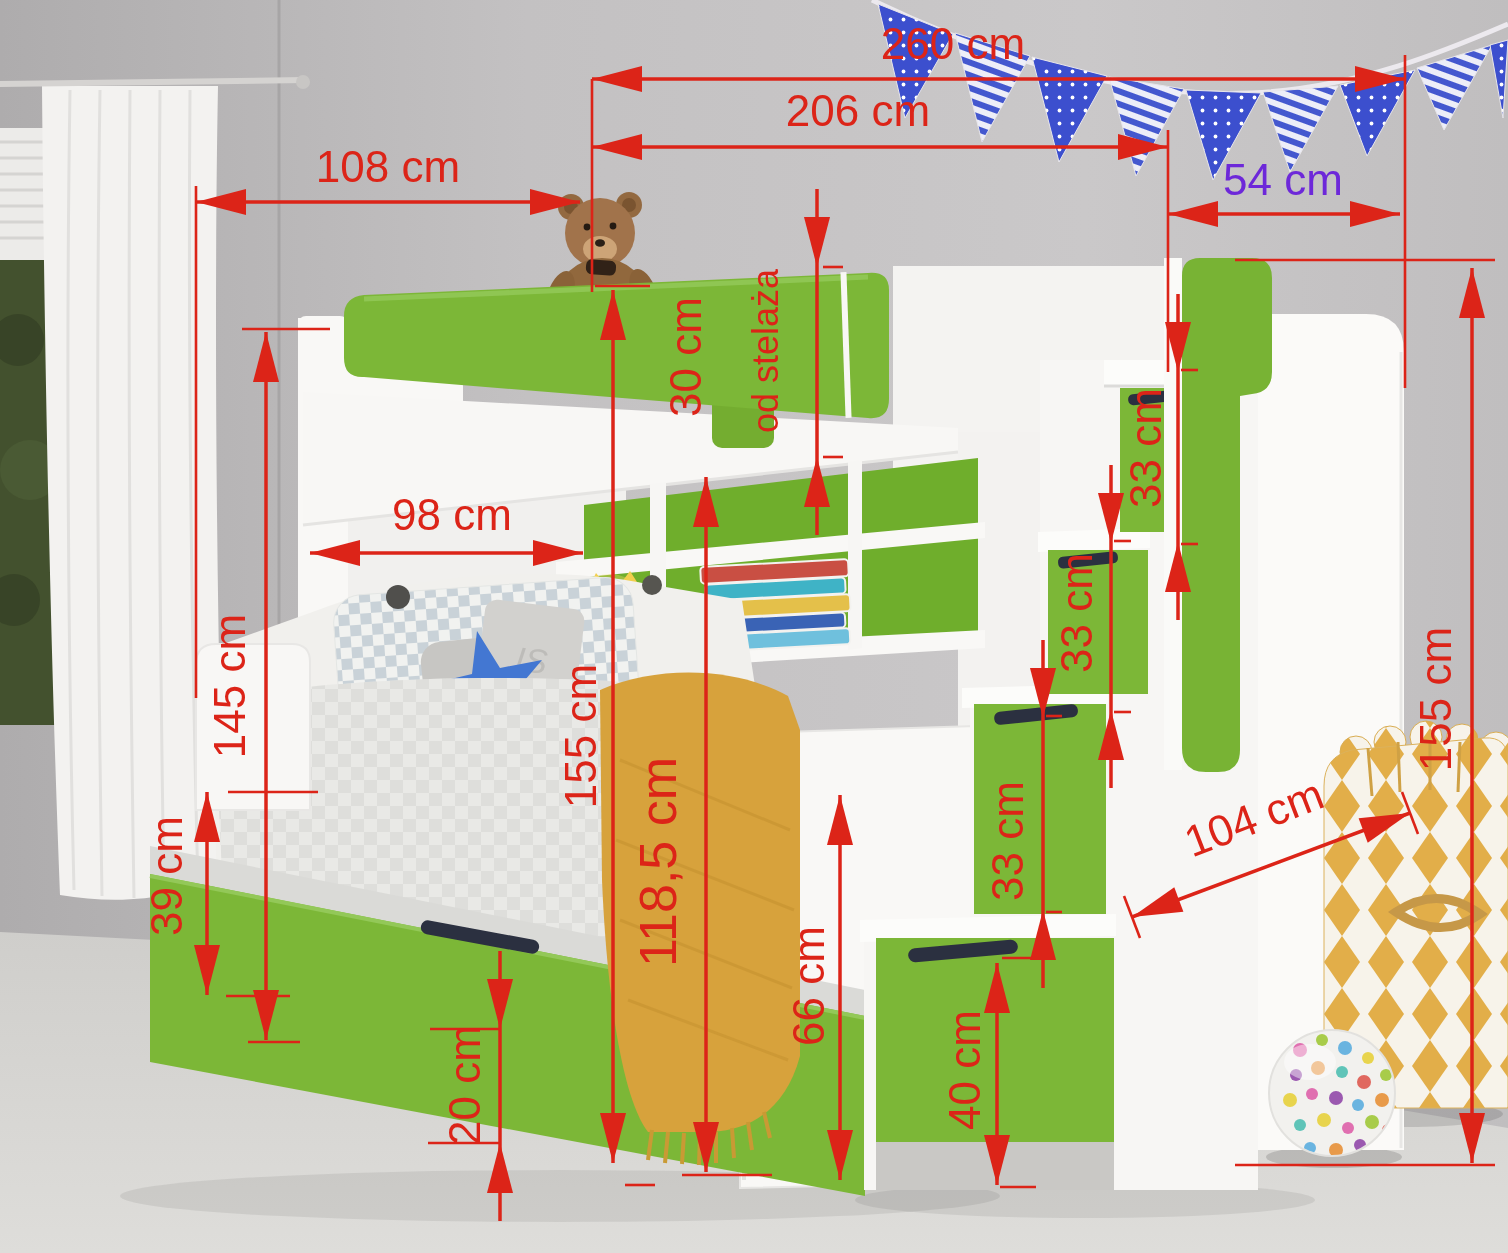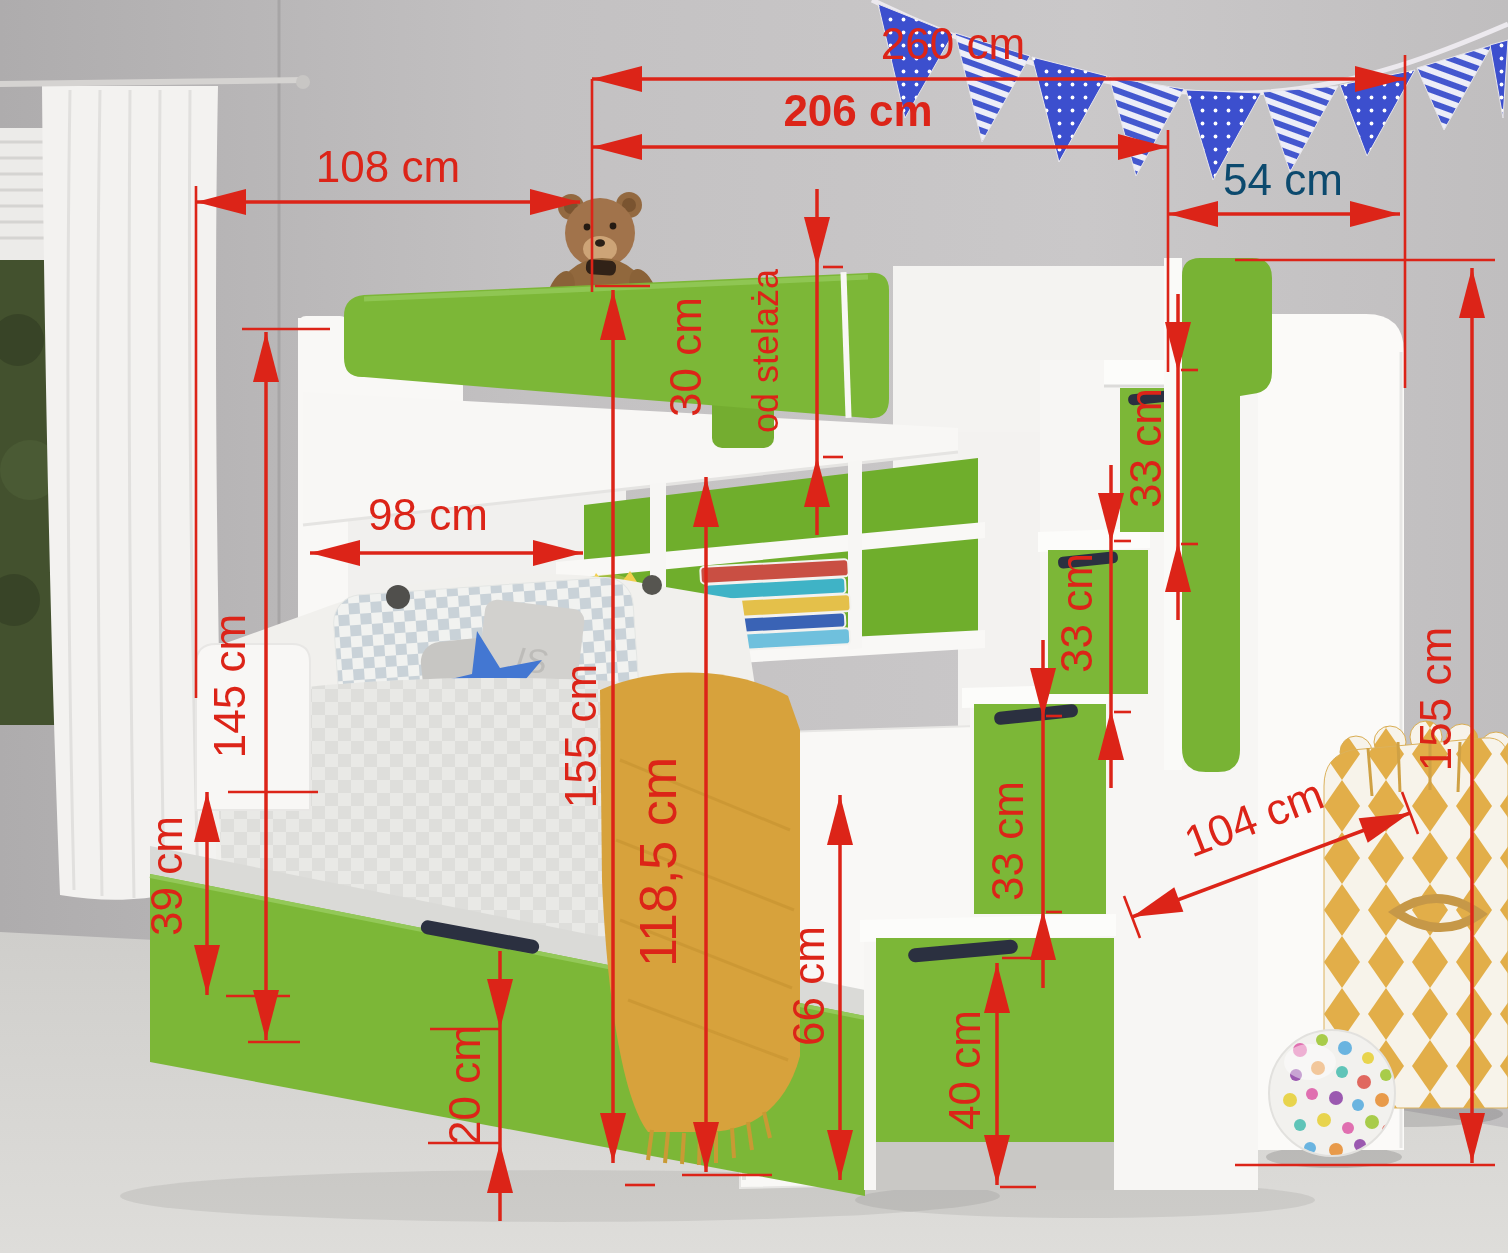--- a/index.html
+++ b/index.html
@@ -369,26 +369,26 @@
       <polygon points="500,1029 487,979 513,979" fill="#dc2418"></polygon>
       <polygon points="500,1143 513,1193 487,1193" fill="#dc2418"></polygon>
       <line x1="500" y1="951" x2="500" y2="1029" stroke="#dc2418" stroke-width="3.5"></line>
       <line x1="500" y1="1221" x2="500" y2="1143" stroke="#dc2418" stroke-width="3.5"></line>
       <line x1="997" y1="963" x2="997" y2="1185" stroke="#dc2418" stroke-width="3.5"></line>
       <polygon points="997,963 1010,1013 984,1013" fill="#dc2418"></polygon>
       <polygon points="997,1185 984,1135 1010,1135" fill="#dc2418"></polygon>
     </svg>
   <div id="dim-labels">
       <div class="dim-label" style="left: 953px; top: 44px; color: rgb(220, 36, 24); font-size: 44px; transform: translate(-50%, -50%) rotate(0deg);">260 cm</div>
-      <div class="dim-label" style="left: 858px; top: 111px; color: rgb(220, 36, 24); font-size: 44px; transform: translate(-50%, -50%) rotate(0deg); font-weight: bold;">206 cm</div>
+      <div class="dim-label" style="left: 858px; top: 111px; color: rgb(220, 36, 24); font-size: 44px; transform: translate(-50%, -50%) rotate(0deg);">206 cm</div>
       <div class="dim-label" style="left: 388px; top: 167px; color: rgb(220, 36, 24); font-size: 44px; transform: translate(-50%, -50%) rotate(0deg);">108 cm</div>
-      <div class="dim-label" style="left: 1283px; top: 180px; color: #0c4a6e; font-size: 44px; transform: translate(-50%, -50%) rotate(0deg);">54 cm</div>
+      <div class="dim-label" style="left: 1283px; top: 180px; color: #6d28d9; font-size: 44px; transform: translate(-50%, -50%) rotate(0deg);">54 cm</div>
       <div class="dim-label" style="left: 686px; top: 357px; color: rgb(220, 36, 24); font-size: 44px; transform: translate(-50%, -50%) rotate(-90deg);">30 cm</div>
       <div class="dim-label" style="left: 766px; top: 351px; color: rgb(220, 36, 24); font-size: 36px; transform: translate(-50%, -50%) rotate(-90deg);">od stelaża</div>
-      <div class="dim-label" style="left: 428px; top: 515px; color: rgb(220, 36, 24); font-size: 44px; transform: translate(-50%, -50%) rotate(0deg);">98 cm</div>
+      <div class="dim-label" style="left: 452px; top: 515px; color: rgb(220, 36, 24); font-size: 44px; transform: translate(-50%, -50%) rotate(0deg);">98 cm</div>
       <div class="dim-label" style="left: 1146px; top: 448px; color: rgb(220, 36, 24); font-size: 44px; transform: translate(-50%, -50%) rotate(-90deg);">33 cm</div>
       <div class="dim-label" style="left: 1077px; top: 613px; color: rgb(220, 36, 24); font-size: 44px; transform: translate(-50%, -50%) rotate(-90deg);">33 cm</div>
       <div class="dim-label" style="left: 1008px; top: 841px; color: rgb(220, 36, 24); font-size: 44px; transform: translate(-50%, -50%) rotate(-90deg);">33 cm</div>
       <div class="dim-label" style="left: 230px; top: 686px; color: rgb(220, 36, 24); font-size: 44px; transform: translate(-50%, -50%) rotate(-90deg);">145 cm</div>
       <div class="dim-label" style="left: 581px; top: 736px; color: rgb(220, 36, 24); font-size: 44px; transform: translate(-50%, -50%) rotate(-90deg);">155 cm</div>
       <div class="dim-label" style="left: 658px; top: 862px; color: rgb(220, 36, 24); font-size: 52px; transform: translate(-50%, -50%) rotate(-90deg);">118,5 cm</div>
       <div class="dim-label" style="left: 1436px; top: 699px; color: rgb(220, 36, 24); font-size: 44px; transform: translate(-50%, -50%) rotate(-90deg);">155 cm</div>
       <div class="dim-label" style="left: 1254px; top: 818px; color: rgb(220, 36, 24); font-size: 44px; transform: translate(-50%, -50%) rotate(-21deg);">104 cm</div>
       <div class="dim-label" style="left: 167px; top: 876px; color: rgb(220, 36, 24); font-size: 44px; transform: translate(-50%, -50%) rotate(-90deg);">39 cm</div>
       <div class="dim-label" style="left: 809px; top: 986px; color: rgb(220, 36, 24); font-size: 44px; transform: translate(-50%, -50%) rotate(-90deg);">66 cm</div>

